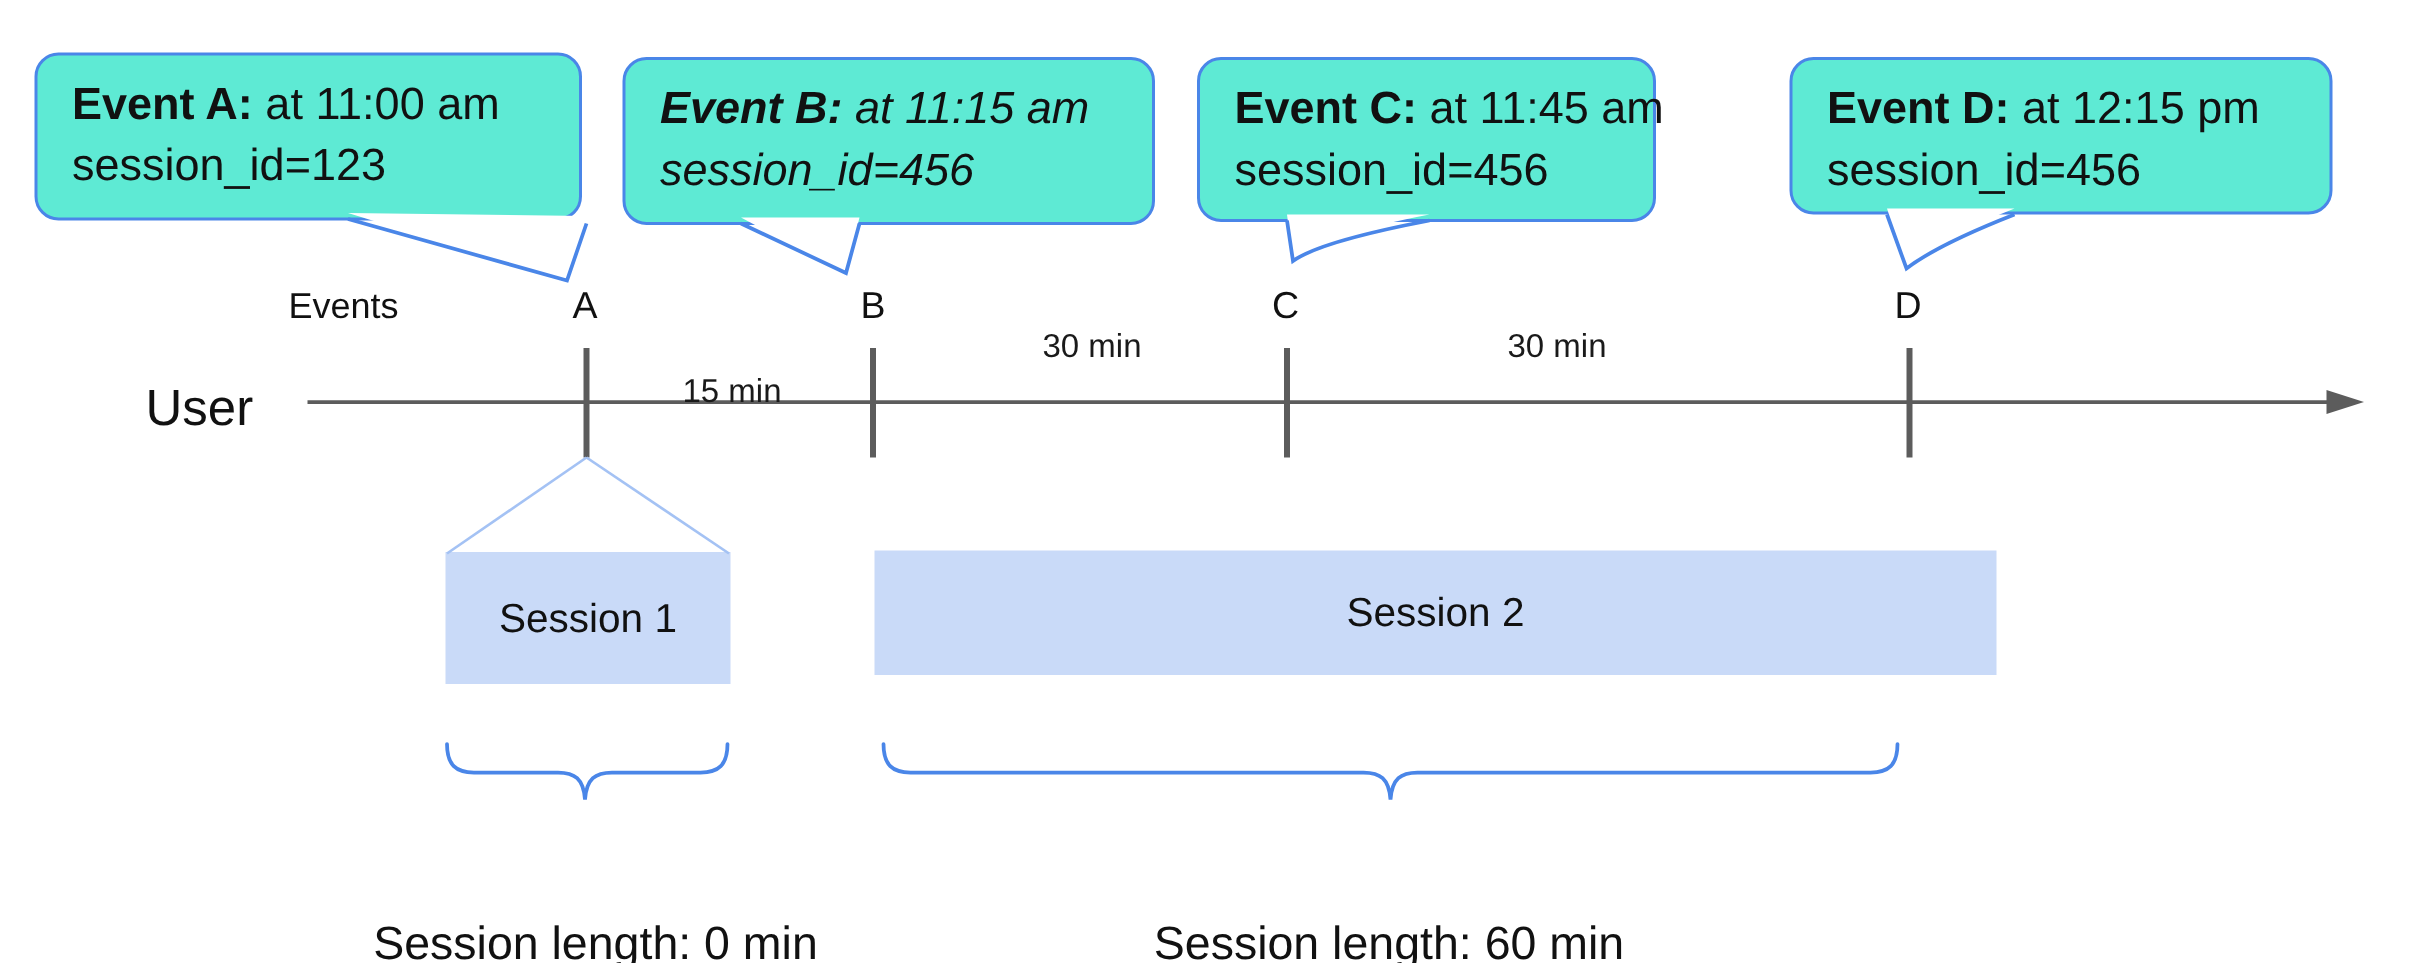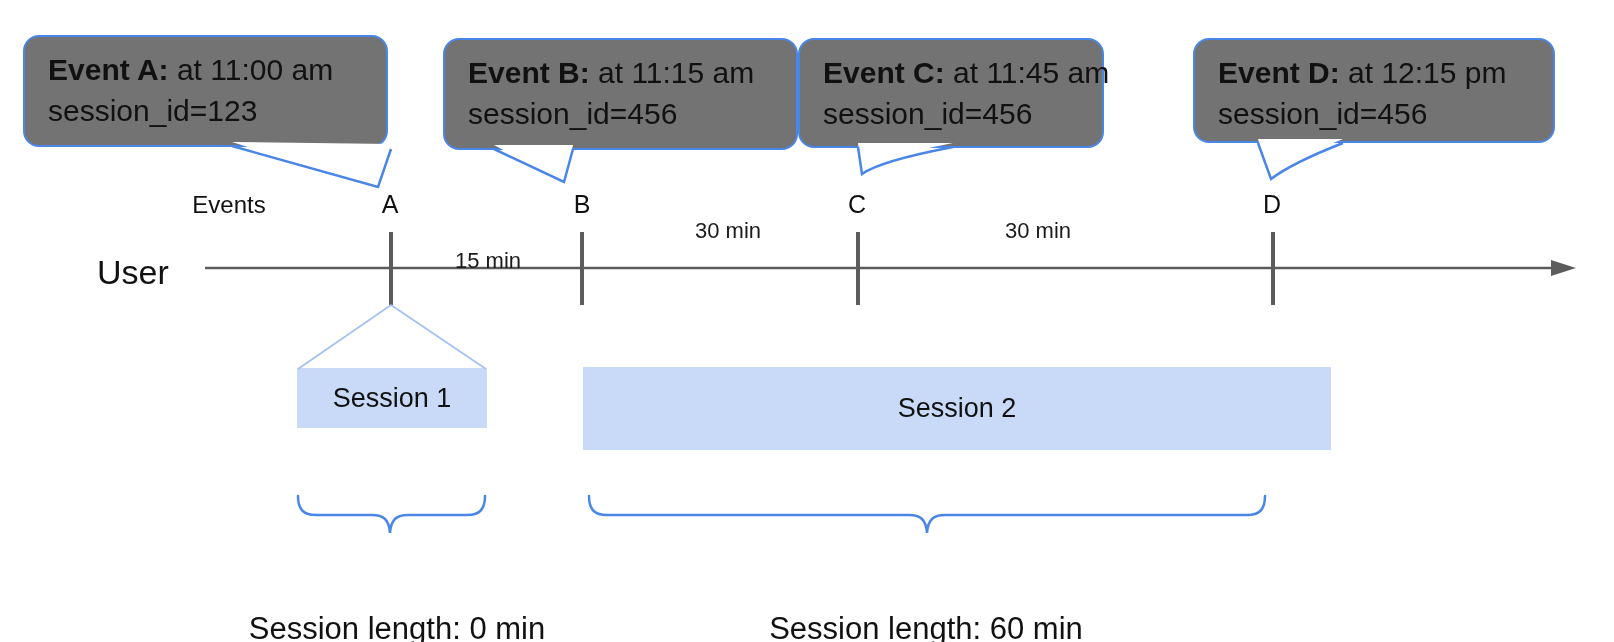--- a/index.html
+++ b/index.html
@@ -15,34 +15,34 @@
     position:relative;
     width:1614px;height:642px;
     background:#ffffff;
     font-family:"Liberation Sans", sans-serif;
     color:var(--text-black);
     overflow:hidden;
   }
   
   .bubble{
     position:absolute;
-    background:#737373;
+    background:#5eead4;
     border:2.5px solid var(--accent-blue);
     border-radius:16px;
     box-sizing:border-box;
     z-index:1;
     padding:12px 10px 0 23px;
     font-size:30px;
     line-height:41px;
     white-space:nowrap;
   }
   .bubble b{font-weight:bold;}
   .bubble .time{white-space:pre;}
   #bubble-a{left:23px;top:35px;width:365px;height:112px;}
-  #bubble-b{left:443px;top:38px;width:355px;height:112px;}
+  #bubble-b{left:415px;top:38px;width:355px;height:112px;font-style:italic;}
   #bubble-c{left:798px;top:38px;width:306px;height:110px;}
   #bubble-d{left:1193px;top:38px;width:362px;height:105px;}
 
   
   #draw{position:absolute;left:0;top:0;z-index:2;pointer-events:none;}
   .tail-fill{fill:#ffffff;stroke:none;}
   .tail-stroke{fill:none;stroke:var(--accent-blue);stroke-width:2.5;stroke-linejoin:miter;}
   .axis{stroke:var(--axis-gray);stroke-width:2.5;fill:none;}
   .arrowhead{fill:var(--axis-gray);stroke:none;}
   .tick{stroke:var(--axis-gray);stroke-width:4;}
@@ -50,21 +50,21 @@
   .brace{stroke:var(--accent-blue);stroke-width:2.5;fill:none;stroke-linecap:round;}
 
   
   .session-bar{
     position:absolute;
     background:var(--session-fill);
     display:flex;align-items:center;justify-content:center;
     font-size:27px;
     z-index:1;
   }
-  #session1-bar{left:297px;top:368px;width:190px;height:60px;}
+  #session1-bar{left:297px;top:368px;width:190px;height:88px;}
   #session2-bar{left:583px;top:367px;width:748px;height:83px;}
 
   
   .lbl{position:absolute;z-index:3;white-space:nowrap;}
   .centered{transform:translateX(-50%);}
   #events-label{left:229px;top:191px;font-size:24px;}
   #user-label{left:97px;top:253px;font-size:34px;}
   .marker{top:190px;font-size:25px;}
   #marker-a{left:390px;}
   #marker-b{left:582px;}

